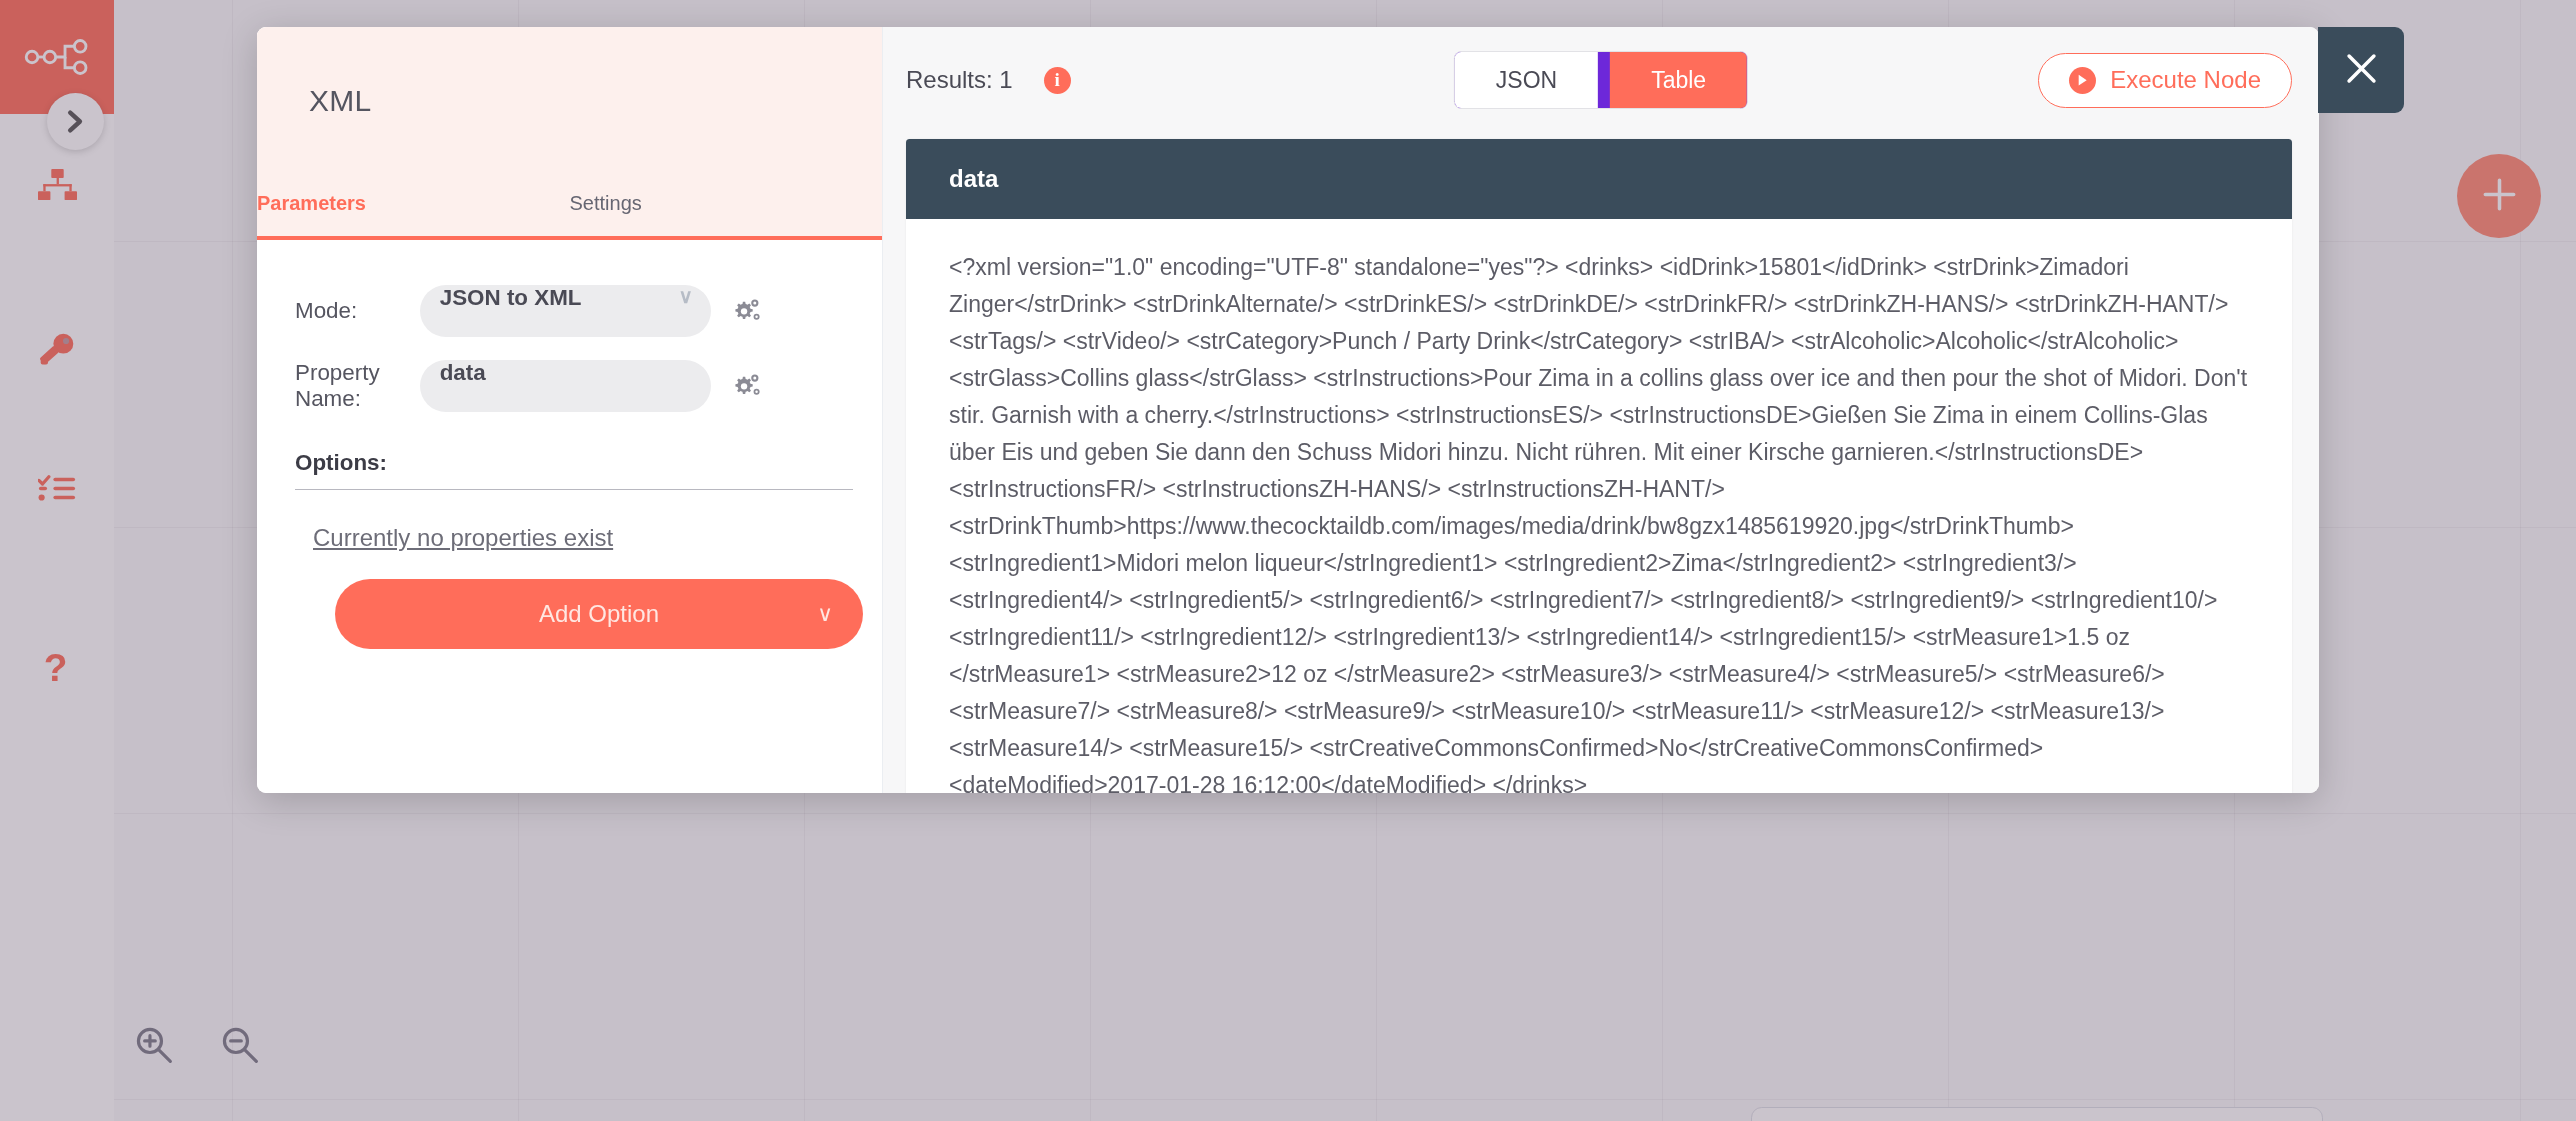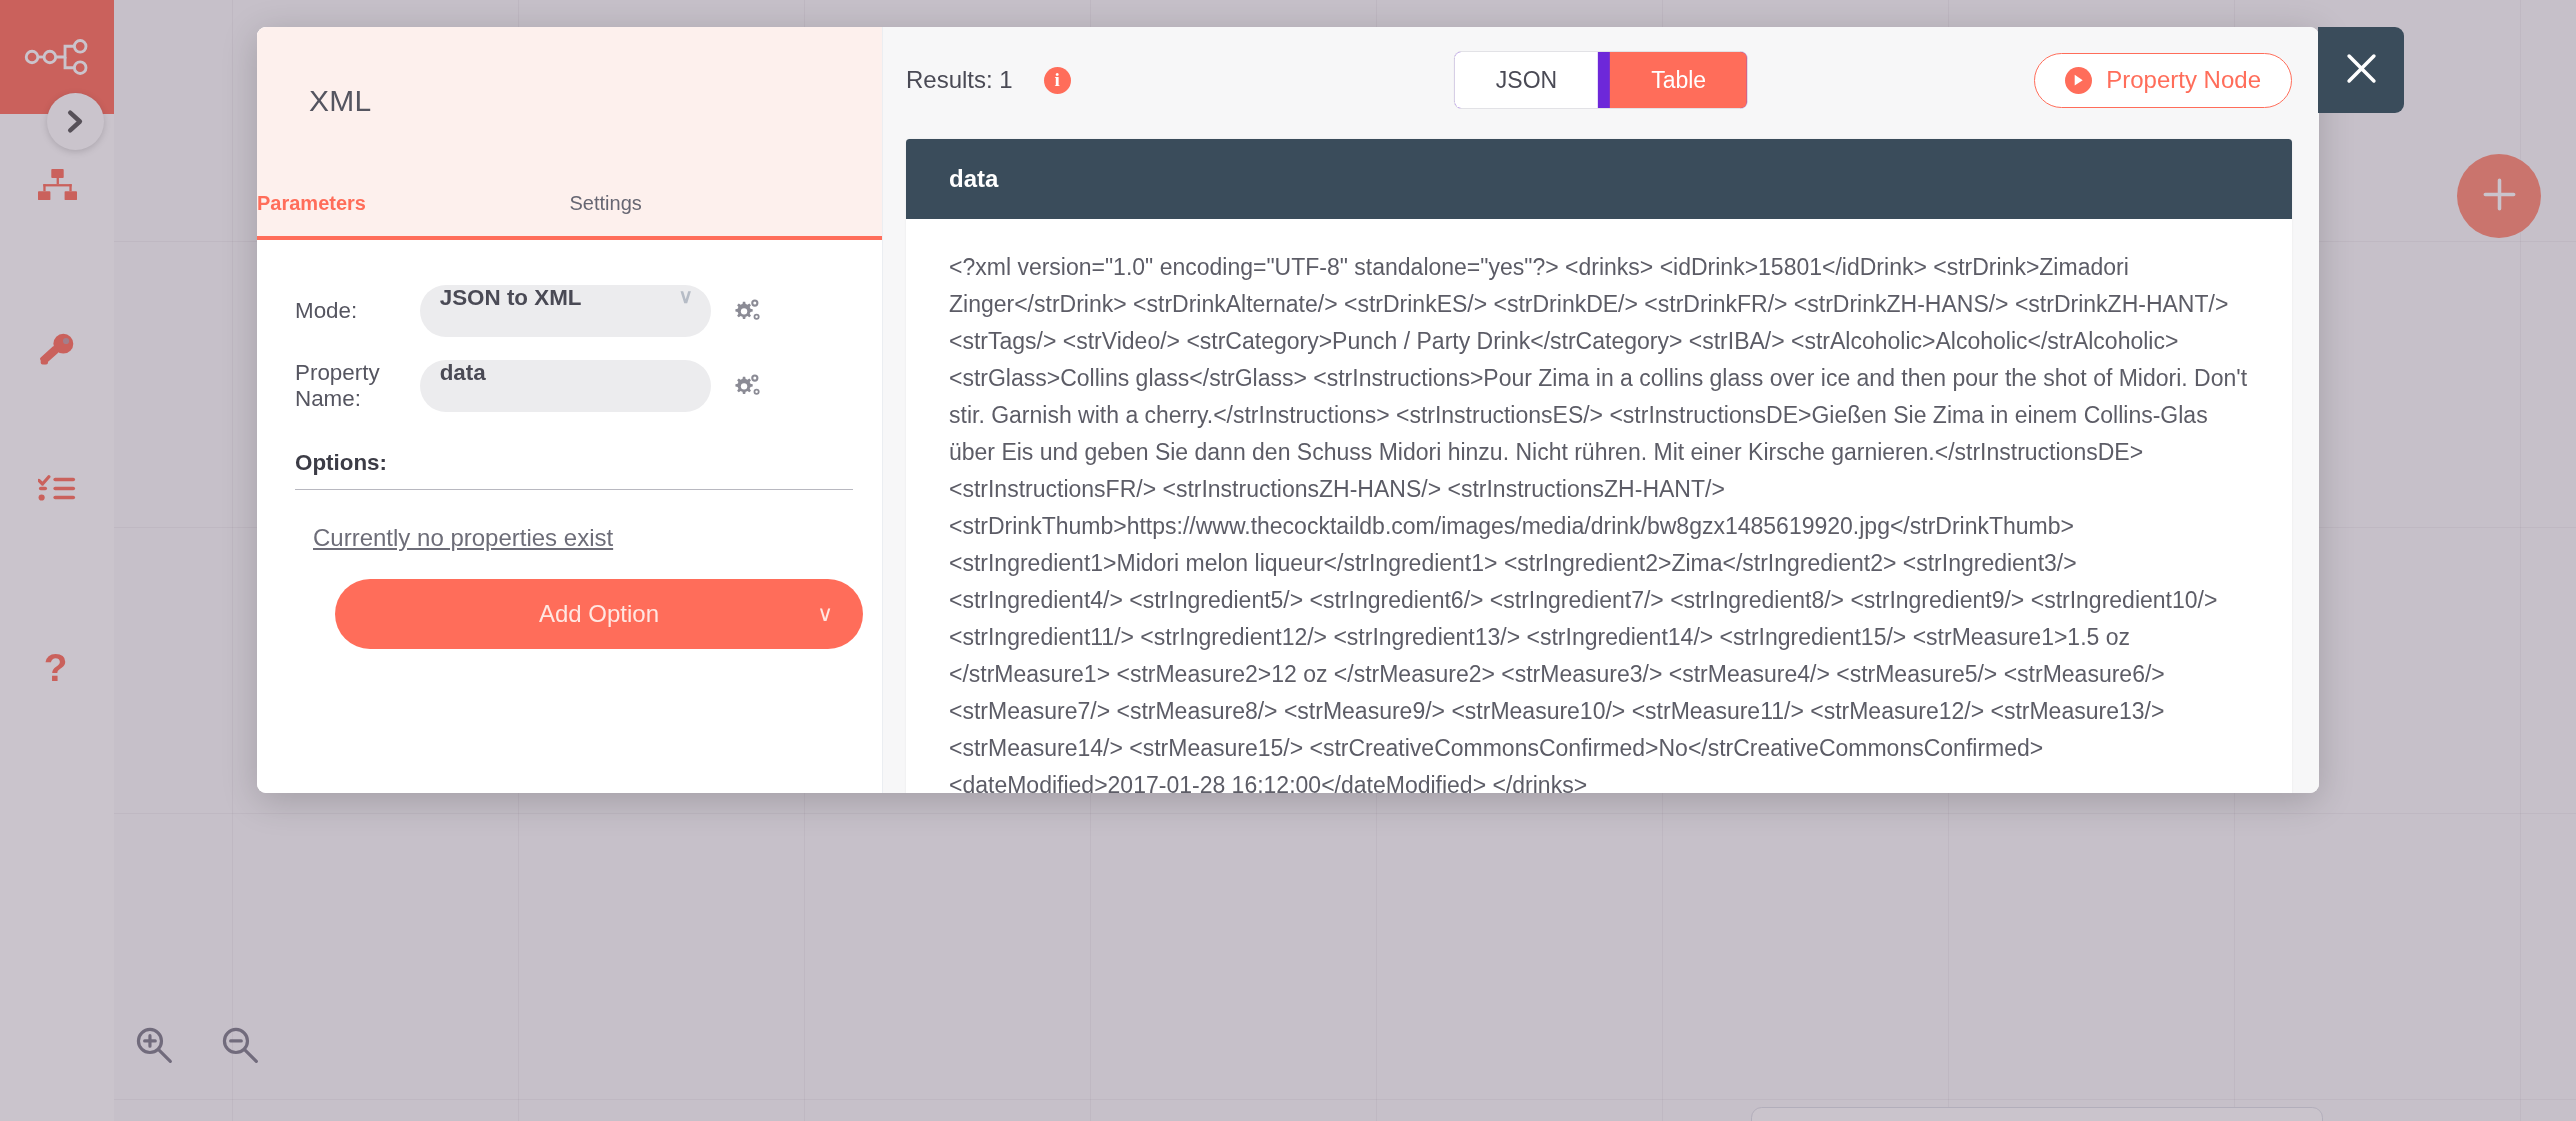--- a/index.html
+++ b/index.html
@@ -529,21 +529,21 @@
         <button class="switch-btn">JSON</button>
         <button class="switch-btn active">Table</button>
       </div>
 
       <button id="execute-node-button">
         <span id="play-icon">
           <svg width="12.5" height="14.3" viewBox="0 0 14 16">
               <path d="M3 2 L12 8 L3 14 Z" fill="#fff"></path>
             </svg>
         </span>
-        <span>Property Node</span>
+        <span>Execute Node</span>
       </button>
     </div>
 
     <div id="result-card">
       <div id="result-card-header">data</div>
       <div id="result-card-body">&lt;?xml version="1.0" encoding="UTF-8" standalone="yes"?&gt; &lt;drinks&gt; &lt;idDrink&gt;15801&lt;/idDrink&gt; &lt;strDrink&gt;Zimadori Zinger&lt;/strDrink&gt; &lt;strDrinkAlternate/&gt; &lt;strDrinkES/&gt; &lt;strDrinkDE/&gt; &lt;strDrinkFR/&gt; &lt;strDrinkZH-HANS/&gt; &lt;strDrinkZH-HANT/&gt; &lt;strTags/&gt; &lt;strVideo/&gt; &lt;strCategory&gt;Punch / Party Drink&lt;/strCategory&gt; &lt;strIBA/&gt; &lt;strAlcoholic&gt;Alcoholic&lt;/strAlcoholic&gt; &lt;strGlass&gt;Collins glass&lt;/strGlass&gt; &lt;strInstructions&gt;Pour Zima in a collins glass over ice and then pour the shot of Midori. Don't stir. Garnish with a cherry.&lt;/strInstructions&gt; &lt;strInstructionsES/&gt; &lt;strInstructionsDE&gt;Gießen Sie Zima in einem Collins-Glas über Eis und geben Sie dann den Schuss Midori hinzu. Nicht rühren. Mit einer Kirsche garnieren.&lt;/strInstructionsDE&gt; &lt;strInstructionsFR/&gt; &lt;strInstructionsZH-HANS/&gt; &lt;strInstructionsZH-HANT/&gt; &lt;strDrinkThumb&gt;https://www.thecocktaildb.com/images/media/drink/bw8gzx1485619920.jpg&lt;/strDrinkThumb&gt; &lt;strIngredient1&gt;Midori melon liqueur&lt;/strIngredient1&gt; &lt;strIngredient2&gt;Zima&lt;/strIngredient2&gt; &lt;strIngredient3/&gt; &lt;strIngredient4/&gt; &lt;strIngredient5/&gt; &lt;strIngredient6/&gt; &lt;strIngredient7/&gt; &lt;strIngredient8/&gt; &lt;strIngredient9/&gt; &lt;strIngredient10/&gt; &lt;strIngredient11/&gt; &lt;strIngredient12/&gt; &lt;strIngredient13/&gt; &lt;strIngredient14/&gt; &lt;strIngredient15/&gt; &lt;strMeasure1&gt;1.5 oz &lt;/strMeasure1&gt; &lt;strMeasure2&gt;12 oz &lt;/strMeasure2&gt; &lt;strMeasure3/&gt; &lt;strMeasure4/&gt; &lt;strMeasure5/&gt; &lt;strMeasure6/&gt; &lt;strMeasure7/&gt; &lt;strMeasure8/&gt; &lt;strMeasure9/&gt; &lt;strMeasure10/&gt; &lt;strMeasure11/&gt; &lt;strMeasure12/&gt; &lt;strMeasure13/&gt; &lt;strMeasure14/&gt; &lt;strMeasure15/&gt; &lt;strCreativeCommonsConfirmed&gt;No&lt;/strCreativeCommonsConfirmed&gt; &lt;dateModified&gt;2017-01-28 16:12:00&lt;/dateModified&gt; &lt;/drinks&gt;</div>
     </div>
   </div>
 </div>
 

